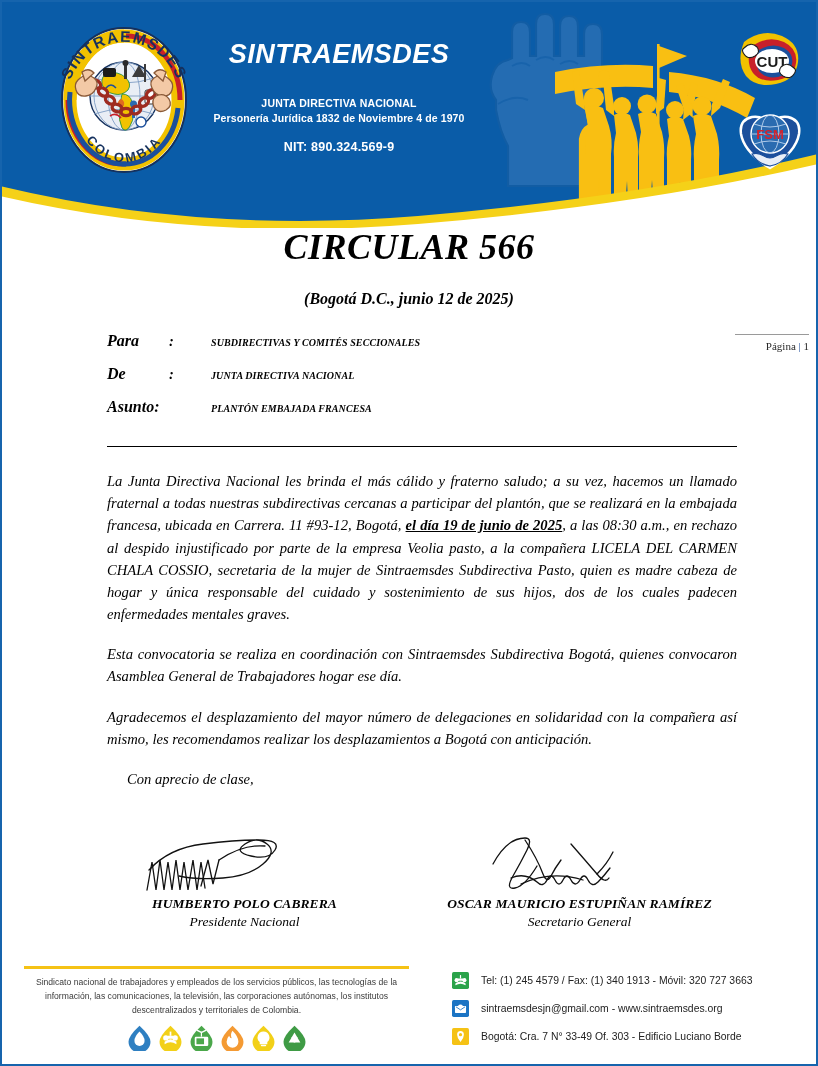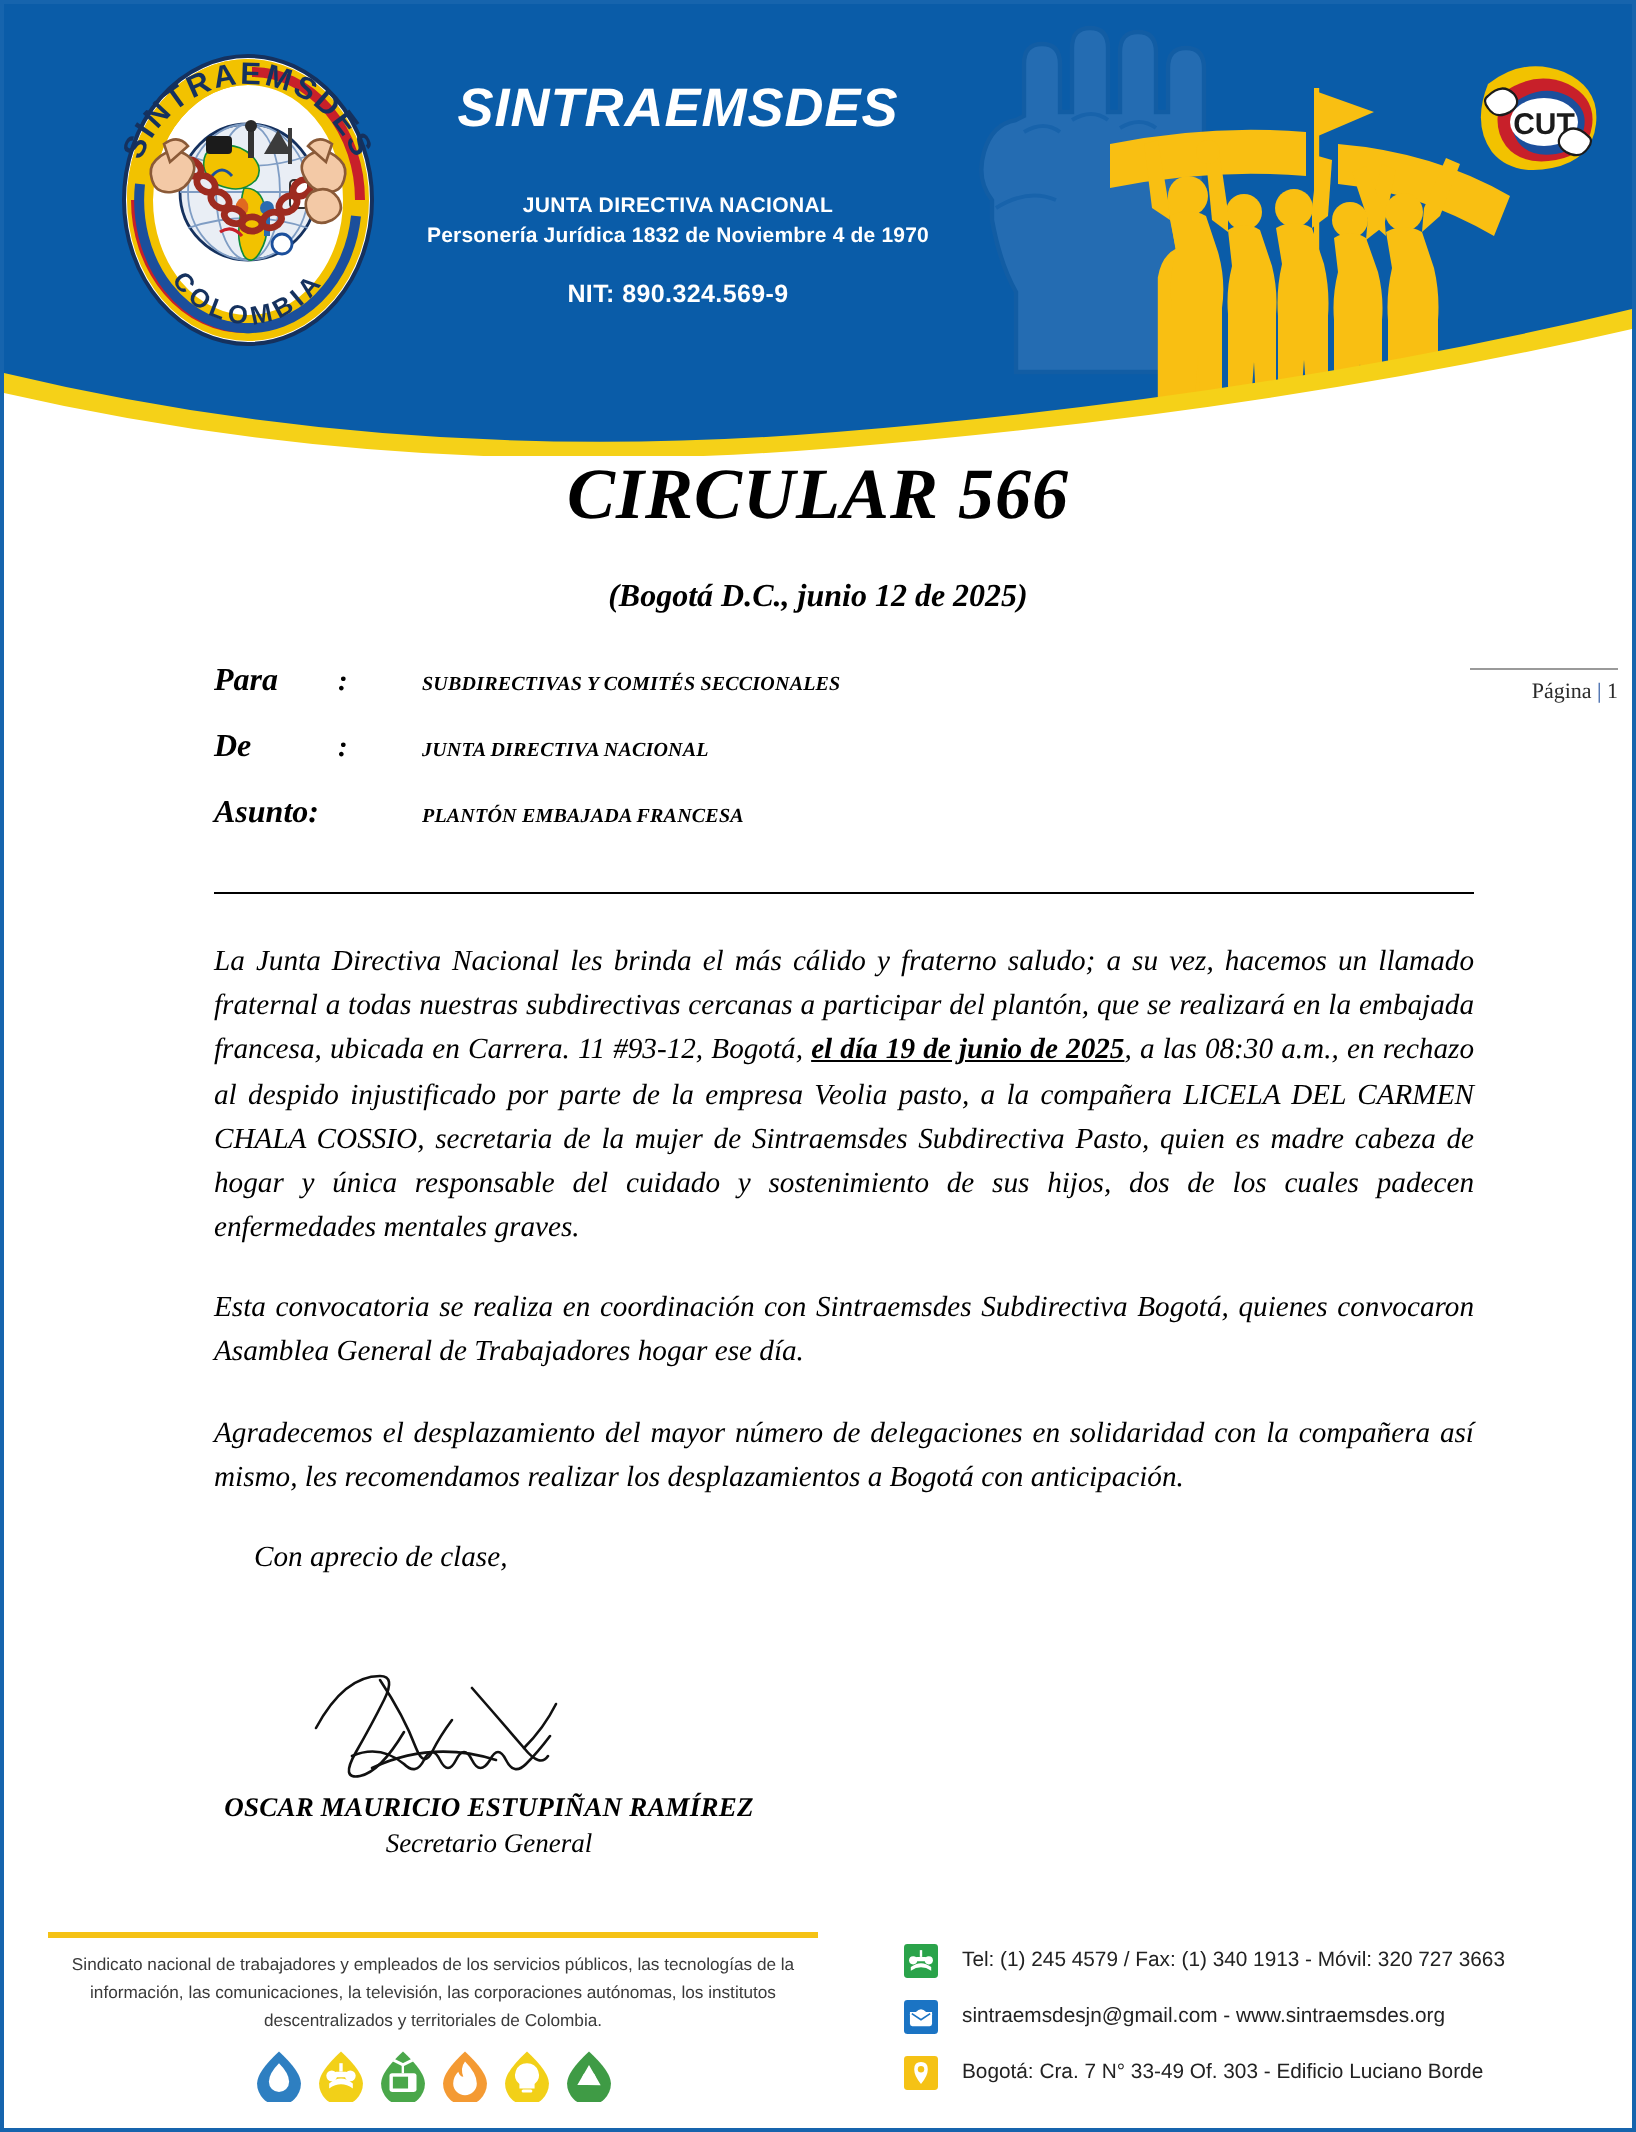--- a/index.html
+++ b/index.html
@@ -440,20 +440,34 @@
         <path d="M25 22 q13 -8 25 -2 q10 6 8 16 q-2 11 -14 13 q-13 2 -19 -6 q-6 -9 0 -21 z" fill="#1b4f9c"></path>
         <ellipse cx="38" cy="33" rx="17" ry="12" fill="#ffffff"></ellipse>
         <text x="38" y="39" font-family="Liberation Sans, sans-serif" font-size="15" font-weight="bold" fill="#1b1b1b" text-anchor="middle">CUT</text>
         <g fill="#ffffff" stroke="#1b1b1b" stroke-width="1.1">
           <path d="M10 20 q7 -7 13 -1 q4 5 -2 9 q-7 4 -11 -2 q-3 -4 0 -6 z"></path>
           <path d="M60 40 q-7 -7 -13 -1 q-4 5 2 9 q7 4 11 -2 q3 -4 0 -6 z"></path>
         </g>
       </svg>
     </div>
 
+    <div class="logo-fsm">
+      <svg viewBox="0 0 72 66" xmlns="http://www.w3.org/2000/svg">
+        <path d="M36 62 q-26 -16 -29 -34 q-2 -14 11 -17 q11 -2 18 9 q7 -11 18 -9 q13 3 11 17 q-3 18 -29 34 z" fill="#1b4f9c" stroke="#ffffff" stroke-width="2.5"></path>
+        <circle cx="36" cy="28" r="19" fill="#2a6bb0" stroke="#ffffff" stroke-width="1.4"></circle>
+        <g fill="none" stroke="#bcd4ee" stroke-width=".9">
+          <ellipse cx="36" cy="28" rx="9" ry="19"></ellipse>
+          <line x1="17" y1="28" x2="55" y2="28"></line>
+          <path d="M20 18 q16 6 32 0"></path>
+          <path d="M20 38 q16 -6 32 0"></path>
+        </g>
+        <text x="36" y="33" font-family="Liberation Sans, sans-serif" font-size="13" font-weight="bold" fill="#d4232c" text-anchor="middle">FSM</text>
+        <path d="M18 48 q6 10 18 12 q12 -2 18 -12 q-6 -2 -12 2 q-6 4 -12 0 q-6 -4 -12 -2 z" fill="#e8eef7" stroke="#1b4f9c" stroke-width="1.2"></path>
+      </svg>
+    </div>
   </div>
 
   <div class="doc-title">CIRCULAR 566</div>
   <div class="doc-date">(Bogotá D.C., junio 12 de 2025)</div>
 
   <div class="pagenum">
     <span>Página</span>
     <span class="bar">|</span>
     <span>1</span>
   </div>
@@ -479,20 +493,34 @@
   <div class="rule"></div>
 
   <div class="body-text">
     <p><span>La Junta Directiva Nacional les brinda el más cálido y fraterno saludo; a su vez, hacemos un llamado fraternal a todas nuestras subdirectivas cercanas a participar del plantón, que se realizará en la embajada francesa, ubicada en Carrera. 11 #93-12, Bogotá, </span><u>el día 19 de junio de 2025</u><span>, a las 08:30 a.m., en rechazo al despido injustificado por parte de la empresa Veolia pasto, a la compañera LICELA DEL CARMEN CHALA COSSIO, secretaria de la mujer de Sintraemsdes Subdirectiva Pasto, quien es madre cabeza de hogar y única responsable del cuidado y sostenimiento de sus hijos, dos de los cuales padecen enfermedades mentales graves.</span></p>
     <p>Esta convocatoria se realiza en coordinación con Sintraemsdes Subdirectiva Bogotá, quienes convocaron Asamblea General de Trabajadores hogar ese día.</p>
     <p>Agradecemos el desplazamiento del mayor número de delegaciones en solidaridad con la compañera así mismo, les recomendamos realizar los desplazamientos a Bogotá con anticipación.</p>
     <p class="closing last"> Con aprecio de clase,</p>
   </div>
 
   <div class="sigs">
+    <div class="sig-col">
+      <div class="sig-img">
+        <svg width="200" height="60" viewBox="0 0 200 60" xmlns="http://www.w3.org/2000/svg">
+          <g fill="none" stroke="#111" stroke-width="1.3" stroke-linecap="round">
+            <path d="M2 56 l5 -28 l4 28 l4 -30 l4 30 l4 -28 l4 28 l4 -30 l4 30 l4 -28 l4 28 l5 -30 l4 30 l4 -28 l4 26"></path>
+            <path d="M56 52 l7 -26 l5 24 l6 -24"></path>
+            <path d="M4 36 q20 -22 54 -26 q34 -4 56 -4 q22 0 16 10 q-6 10 -24 6 q-18 -4 -6 -12 q12 -8 22 0 q10 8 -4 20 q-14 12 -40 14 q-26 2 -44 -2"></path>
+            <path d="M74 26 q24 -16 46 -14"></path>
+          </g>
+        </svg>
+      </div>
+      <div class="sig-name">HUMBERTO POLO CABRERA</div>
+      <div class="sig-role">Presidente Nacional</div>
+    </div>
     <div class="sig-col">
       <div class="sig-img">
         <svg width="190" height="60" viewBox="0 0 190 60" xmlns="http://www.w3.org/2000/svg">
           <g fill="none" stroke="#111" stroke-width="1.3" stroke-linecap="round">
             <path d="M8 30 q14 -26 32 -26 q8 0 2 12 q-6 12 -14 26 q-8 14 2 12 q10 -2 22 -22"></path>
             <path d="M40 6 q12 18 18 34 q4 10 8 2 q4 -8 10 -16"></path>
             <path d="M26 44 q14 -6 26 4 q6 6 10 -2 q4 -8 8 0 q4 8 8 0 q4 -8 8 0 q4 8 9 0 q4 -8 8 0 q4 8 10 2 q6 -6 12 -14"></path>
             <path d="M86 10 q14 16 26 30 q8 10 12 4"></path>
             <path d="M112 40 q10 -10 16 -22"></path>
             <path d="M36 50 q30 -14 62 -4"></path>

